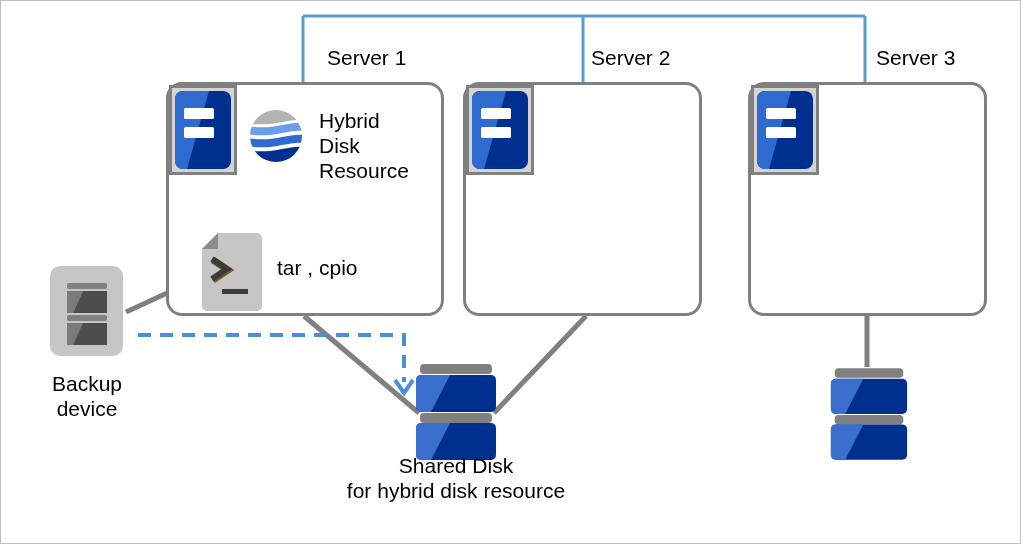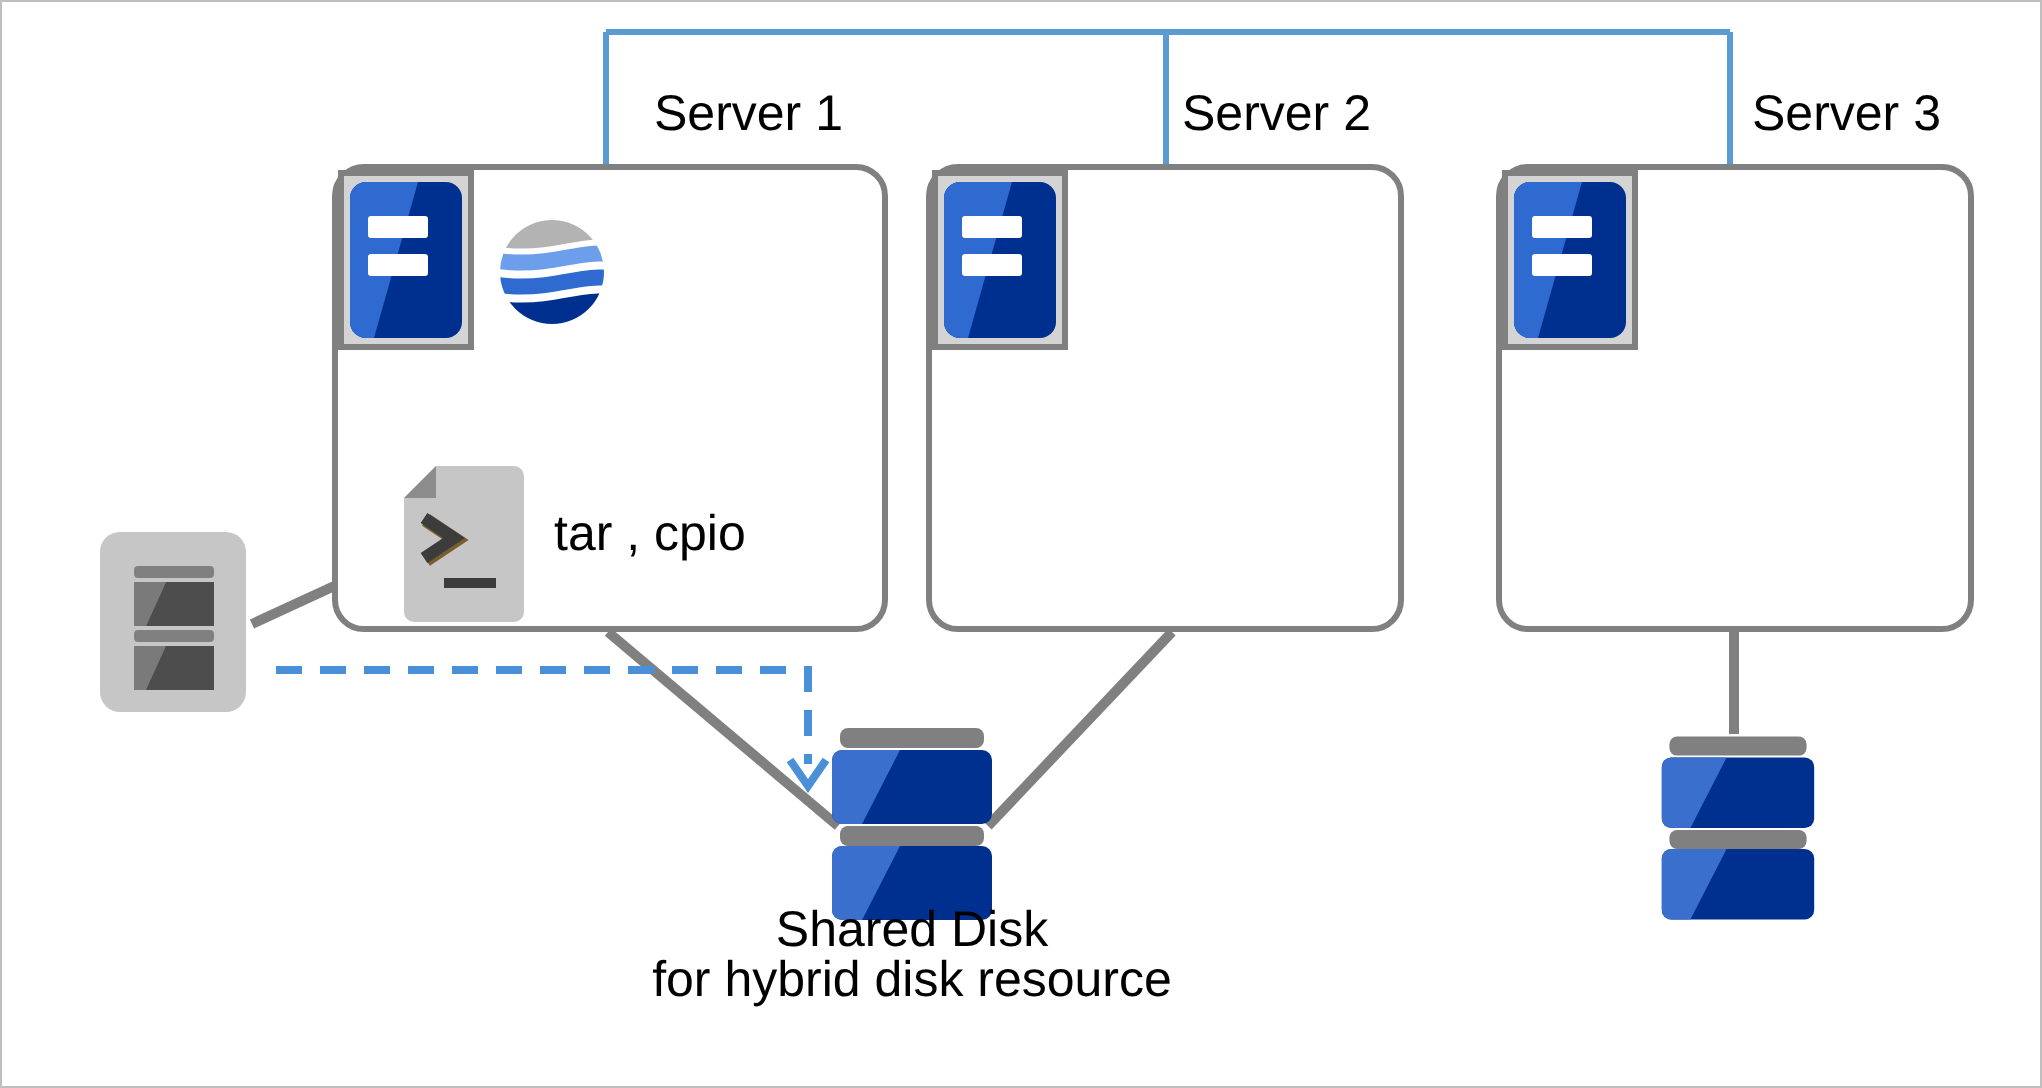--- a/index.html
+++ b/index.html
@@ -1,19 +1,19 @@
 <!DOCTYPE html>
 <html><head>
 <meta charset="utf-8">
 <style>
   html,body{margin:0;padding:0;background:#fff;}
   body{font-family:"Liberation Sans",sans-serif;}
   #stage{position:relative;width:1021px;height:544px;background:#ffffff;
          border:1px solid #bfbfbf;box-sizing:border-box;overflow:hidden;}
-  .lbl{position:absolute;color:#000;font-size:25px;line-height:25px;white-space:pre;}
+  .lbl{position:absolute;color:#000;font-size:21px;line-height:25px;white-space:pre;}
   .lbl.center{text-align:center;}
   svg.layer{position:absolute;left:0;top:0;width:1021px;height:544px;}
   .srvbox{position:absolute;border:3px solid #808080;border-radius:16px;background:#fff;box-sizing:border-box;}
   .srvicon{position:absolute;background:#d4d4d4;border:3px solid #808080;box-sizing:border-box;}
   .bkbox{position:absolute;background:#c6c6c6;border-radius:10px;}
 </style>
 </head>
 <body>
 
 <div id="stage">
@@ -83,20 +83,23 @@
     </defs>
     <g clip-path="url(#globeclip)">
       <rect x="0" y="0" width="56" height="56" fill="#ffffff"></rect>
       <path d="M-6,0 H62 V14 C46,6 26,22 -6,14 Z" fill="#b3b3b3"></path>
       <path d="M-6,17 C26,25 46,9 62,17 V25 C46,17 26,33 -6,25 Z" fill="#6d9eeb"></path>
       <path d="M-6,29 C26,37 46,21 62,29 V37 C46,29 26,45 -6,37 Z" fill="#2f6ad0"></path>
       <path d="M-6,41 C26,49 46,33 62,41 V60 H-6 Z" fill="#00308f"></path>
     </g>
   </svg>
 
+  <div class="lbl" style="left: 318px; top: 107px; white-space: pre-line;"><span style="white-space: pre-line;">Hybrid
+Disk
+Resource</span></div>
 
   <svg style="position:absolute;left:199px;top:232px;width:64px;height:78px;" viewBox="0 0 64 78">
     <path d="M18,0 H57 a5,5 0 0 1 5,5 V73 a5,5 0 0 1 -5,5 H7 a5,5 0 0 1 -5,-5 V16 Z" fill="#c6c6c6"></path>
     <path d="M18,0 L2,16 H18 Z" fill="#8c8c8c"></path>
     <path d="M13,27 L28,37 L13,47" stroke="#7a5c2e" stroke-width="7" fill="none" stroke-linejoin="miter" stroke-linecap="butt"></path>
     <path d="M12,26 L27,36 L12,46" stroke="#3c3c3c" stroke-width="6" fill="none" stroke-linejoin="miter" stroke-linecap="butt"></path>
     <rect x="22" y="56" width="26" height="5" fill="#3c3c3c"></rect>
   </svg>
 
   <div class="lbl" style="left:276px;top:254px;">tar , cpio</div>
@@ -105,20 +108,22 @@
     <svg width="100%" height="100%" viewBox="0 0 73 90">
       <rect x="17" y="17" width="40" height="6" rx="2" fill="#808080"></rect>
       <rect x="17" y="25" width="40" height="22" fill="#4d4d4d"></rect>
       <path d="M17,25 h16 l-10,22 h-6 Z" fill="#757575"></path>
       <path d="M17,25 h16 l-10,22 h-6 Z" fill="#7a7a7a"></path>
       <rect x="17" y="49" width="40" height="6" rx="2" fill="#808080"></rect>
       <rect x="17" y="57" width="40" height="22" fill="#4d4d4d"></rect>
       <path d="M17,57 h16 l-10,22 h-6 Z" fill="#7a7a7a"></path>
     </svg>
   </div>
+  <div class="lbl center" style="left: 21px; top: 370px; width: 130px; white-space: pre-line;"><span style="white-space: pre-line;">Backup
+device</span></div>
 
   <svg style="position:absolute;left:413px;top:361px;width:84px;height:100px;" viewBox="0 0 84 100">
     <rect x="6" y="2" width="72" height="10" rx="4" fill="#808080"></rect>
     <rect x="2" y="13" width="80" height="37" rx="5" fill="#00308f"></rect>
     <path d="M7,13 h29 l-19,37 h-10 a5,5 0 0 1 -5,-5 V18 a5,5 0 0 1 5,-5 z" fill="#3a6fcd"></path>
     <rect x="6" y="51" width="72" height="10" rx="4" fill="#808080"></rect>
     <rect x="2" y="61" width="80" height="37" rx="5" fill="#00308f"></rect>
     <path d="M7,61 h29 l-19,37 h-10 a5,5 0 0 1 -5,-5 V66 a5,5 0 0 1 5,-5 z" fill="#3a6fcd"></path>
   </svg>
   <div class="lbl center" style="left: 305px; top: 452px; width: 300px; white-space: pre-line; text-align: center;"><span style="white-space: pre-line;">Shared Disk

